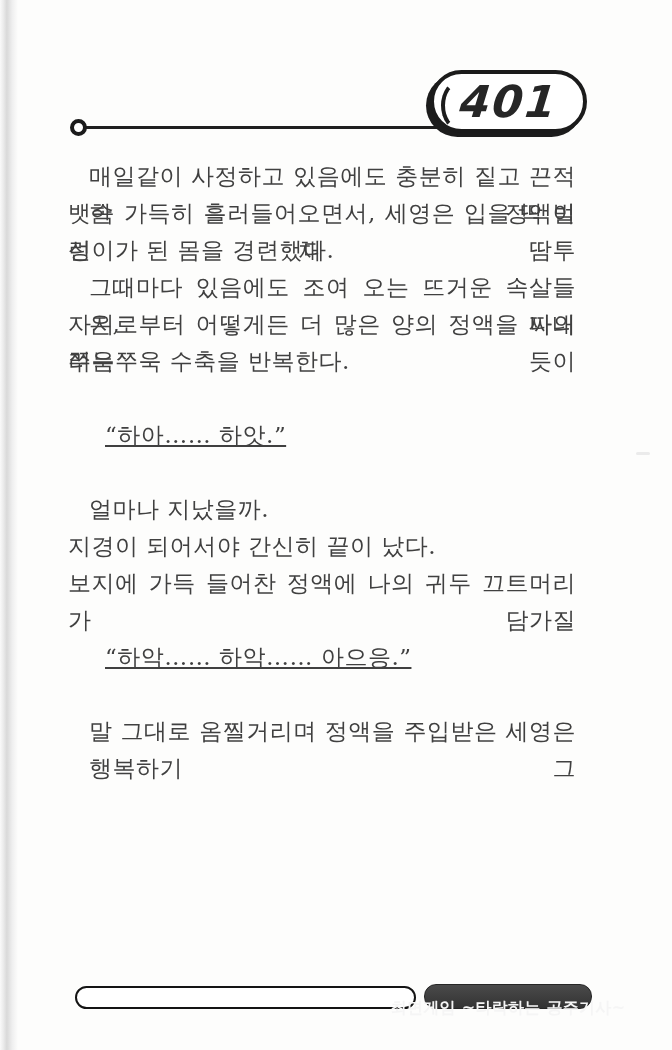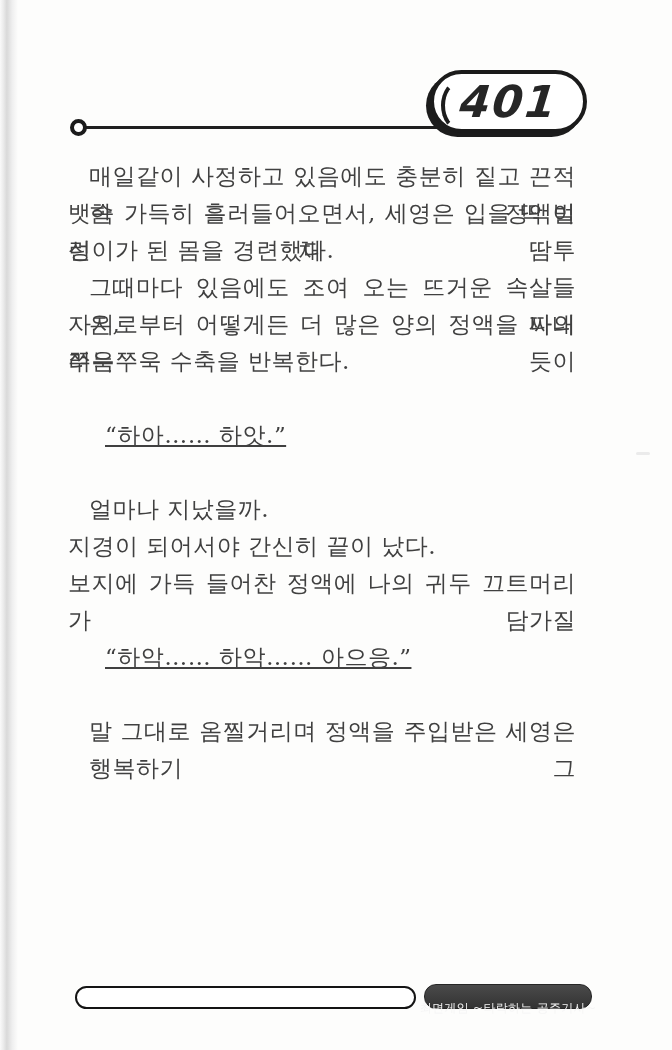--- a/index.html
+++ b/index.html
@@ -66,21 +66,21 @@
     background:#fff;border:2px solid #141414;border-radius:12px;
   }
   .footer-badge{
     position:absolute;left:424px;top:984px;width:166px;height:23px;
     background:linear-gradient(180deg,#4a4a4a,#333);
     border:1px solid #262626;border-radius:12px;
     display:flex;align-items:center;justify-content:center;
   }
   .footer-badge .t{
     font-family:"DejaVu Sans","Liberation Sans",sans-serif;
-    font-size:12px;font-weight:400;color:#f5f5f5;
+    font-size:16px;font-weight:700;color:#f5f5f5;
     letter-spacing:0.3px;white-space:nowrap;margin-top:24px;
   }
 </style>
 </head>
 <body>
 
 <div class="page">
 
   <div class="spine"></div>
 

